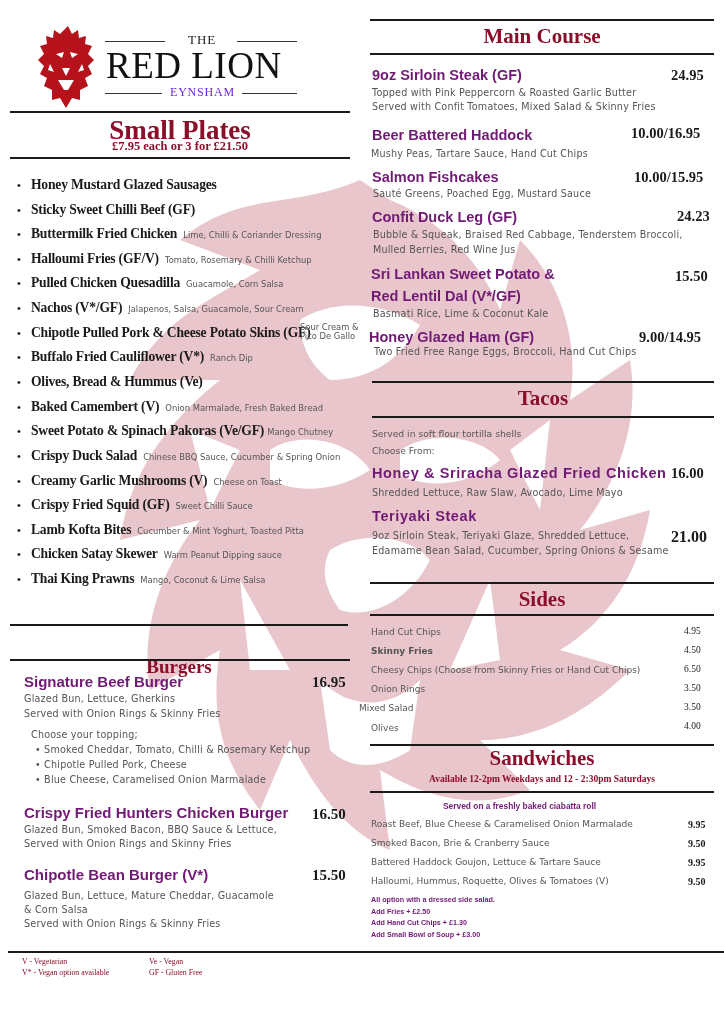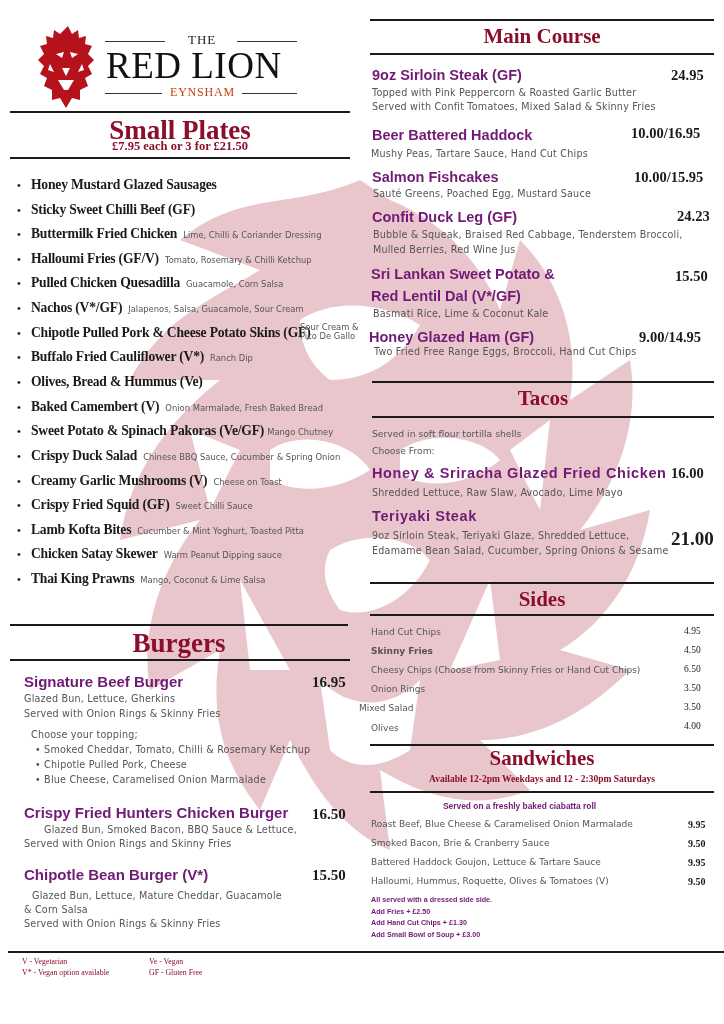--- a/index.html
+++ b/index.html
@@ -47,21 +47,21 @@
   <svg class="abs" style="left:38px;top:24px;width:56px;height:84px;" viewBox="0 0 56 84">
     <path fill="#b5121b" d="M30 2 L34 10 L40 6 L41 14 L48 12 L47 20 L54 22 L50 30 L56 36 L50 42 L54 50 L47 54 L50 62 L42 66 L42 76 L34 74 L28 84 L22 74 L14 76 L14 66 L6 62 L9 54 L2 50 L6 42 L0 36 L6 30 L2 22 L9 20 L8 12 L15 14 L16 6 L22 10 Z"></path>
     <path fill="#ffffff" d="M18 30 L26 28 L24 34 Z M32 28 L40 30 L34 34 Z M24 44 L32 44 L28 52 Z M20 56 L36 56 L30 66 L26 66 Z M12 40 L16 48 L10 46 Z M44 40 L46 46 L40 48 Z"></path>
   </svg>
   <div class="abs" style="left:105px;top:41px;width:60px;height:1px;background:#333;"></div>
   <div class="abs" style="left:237px;top:41px;width:60px;height:1px;background:#333;"></div>
   <div class="abs" style="left:188px;top:32px;font-size:13px;color:#222;letter-spacing:1px;">THE</div>
   <div class="abs" style="left:106px;top:46px;font-size:37px;color:#111;letter-spacing:0.5px;line-height:40px;">RED LION</div>
   <div class="abs" style="left:105px;top:93px;width:57px;height:1px;background:#333;"></div>
   <div class="abs" style="left:242px;top:93px;width:55px;height:1px;background:#333;"></div>
-  <div class="abs" style="left:170px;top:85px;font-size:12px;color:#c2410c;letter-spacing:0.8px;">EYNSHAM</div>
+  <div class="abs" style="left:170px;top:85px;font-size:12px;color:#6d28d9;letter-spacing:0.8px;">EYNSHAM</div>
 
   <div class="rule" style="left:10px;top:111px;width:340px;"></div>
   <div class="sec-title" style="left:10px;width:340px;top:115px;font-size:27px;">Small Plates</div>
   <div class="sec-title" style="left:10px;width:340px;top:139px;font-size:12.5px;">£7.95 each or 3 for £21.50</div>
   <div class="rule" style="left:10px;top:157px;width:340px;"></div>
 
   <div>
     <div class="sp-item bullet" style="top:177px;"><span>Honey Mustard Glazed Sausages</span></div>
     <div class="sp-item bullet" style="top:202px;"><span>Sticky Sweet Chilli Beef (GF)</span></div>
     <div class="sp-item bullet" style="top:226px;"><span>Buttermilk Fried Chicken</span><span class="desc">Lime, Chilli &amp; Coriander Dressing</span></div>
@@ -79,45 +79,45 @@
     <div class="sp-item bullet" style="top:423px;"><span>Sweet Potato &amp; Spinach Pakoras (Ve/GF)</span><span class="desc" style="margin-left:3px;">Mango Chutney</span></div>
     <div class="sp-item bullet" style="top:448px;"><span>Crispy Duck Salad</span><span class="desc">Chinese BBQ Sauce, Cucumber &amp; Spring Onion</span></div>
     <div class="sp-item bullet" style="top:473px;"><span>Creamy Garlic Mushrooms (V)</span><span class="desc">Cheese on Toast</span></div>
     <div class="sp-item bullet" style="top:497px;"><span>Crispy Fried Squid (GF)</span><span class="desc">Sweet Chilli Sauce</span></div>
     <div class="sp-item bullet" style="top:522px;"><span>Lamb Kofta Bites</span><span class="desc">Cucumber &amp; Mint Yoghurt, Toasted Pitta</span></div>
     <div class="sp-item bullet" style="top:546px;"><span>Chicken Satay Skewer</span><span class="desc">Warm Peanut Dipping sauce</span></div>
     <div class="sp-item bullet" style="top:571px;"><span>Thai King Prawns</span><span class="desc">Mango, Coconut &amp; Lime Salsa</span></div>
   </div>
 
   <div class="rule" style="left:10px;top:624px;width:338px;"></div>
-  <div class="sec-title" style="left:10px;width:338px;top:628px;font-size:27px;">Burgers</div>
+  <div class="sec-title" style="left:10px;width:338px;top:656px;font-size:19px;">Burgers</div>
   <div class="rule" style="left:10px;top:659px;width:340px;"></div>
 
   <div>
     <div class="abs serif-b mc-name" style="left:24px;top:673px;font-size:15px;">Signature Beef Burger</div>
     <div class="price" style="left:312px;top:674px;font-size:15px;">16.95</div>
     <div class="abs sans mc-desc" style="left:24px;top:693px;">Glazed Bun, Lettuce, Gherkins</div>
     <div class="abs sans mc-desc" style="left:24px;top:708px;">Served with Onion Rings &amp; Skinny Fries</div>
     <div class="abs sans mc-desc" style="left:31px;top:729px;">Choose your topping;</div>
     <div class="abs sans mc-desc" style="left:35px;top:744px;">• <span>Smoked Cheddar, Tomato, Chilli &amp; Rosemary Ketchup</span></div>
     <div class="abs sans mc-desc" style="left:35px;top:759px;">• <span>Chipotle Pulled Pork, Cheese</span></div>
     <div class="abs sans mc-desc" style="left:35px;top:774px;">• <span>Blue Cheese, Caramelised Onion Marmalade</span></div>
   </div>
 
   <div>
     <div class="abs serif-b" style="left:24px;top:804px;font-size:15px;">Crispy Fried Hunters Chicken Burger</div>
     <div class="price" style="left:312px;top:806px;font-size:15px;">16.50</div>
-    <div class="abs sans mc-desc" style="left:24px;top:824px;margin-left:20px;">Glazed Bun, Smoked Bacon, BBQ Sauce &amp; Lettuce,</div>
+    <div class="abs sans mc-desc" style="left:24px;top:824px;">Glazed Bun, Smoked Bacon, BBQ Sauce &amp; Lettuce,</div>
     <div class="abs sans mc-desc" style="left:24px;top:838px;">Served with Onion Rings and Skinny Fries</div>
   </div>
 
   <div>
     <div class="abs serif-b" style="left:24px;top:866px;font-size:15px;">Chipotle Bean Burger (V*)</div>
     <div class="price" style="left:312px;top:867px;font-size:15px;">15.50</div>
-    <div class="abs sans mc-desc" style="left:24px;top:890px;margin-left:8px;">Glazed Bun, Lettuce, Mature Cheddar, Guacamole</div>
+    <div class="abs sans mc-desc" style="left:24px;top:890px;">Glazed Bun, Lettuce, Mature Cheddar, Guacamole</div>
     <div class="abs sans mc-desc" style="left:24px;top:904px;">&amp; Corn Salsa</div>
     <div class="abs sans mc-desc" style="left:24px;top:918px;">Served with Onion Rings &amp; Skinny Fries</div>
   </div>
 </div>
 
 <div class="layer">
 
   <div class="rule" style="left:370px;top:19px;width:344px;"></div>
   <div class="sec-title" style="left:370px;width:344px;top:24px;font-size:21px;">Main Course</div>
   <div class="rule" style="left:370px;top:53px;width:344px;"></div>
@@ -162,21 +162,21 @@
   <div class="abs sans" style="left:372px;top:428px;font-size:9.2px;">Served in soft flour tortilla shells</div>
   <div class="abs sans" style="left:372px;top:445px;font-size:9.2px;">Choose From:</div>
 
   <div>
     <div class="abs serif-b" style="left:372px;top:465px;font-size:14.5px;letter-spacing:0.6px;">Honey &amp; Sriracha Glazed Fried Chicken</div>
     <div class="price" style="left:671px;top:465px;font-size:14.5px;">16.00</div>
     <div class="abs sans mc-desc" style="left:372px;top:487px;">Shredded Lettuce, Raw Slaw, Avocado, Lime Mayo</div>
   </div>
   <div>
     <div class="abs serif-b" style="left:372px;top:508px;font-size:14.5px;letter-spacing:0.6px;">Teriyaki Steak</div>
-    <div class="price" style="left:671px;top:528px;font-size:19px;text-align:right;">21.00</div>
+    <div class="price" style="left:671px;top:528px;font-size:16px;text-align:right;">21.00</div>
     <div class="abs sans mc-desc" style="left:372px;top:530px;">9oz Sirloin Steak, Teriyaki Glaze, Shredded Lettuce,</div>
     <div class="abs sans mc-desc" style="left:372px;top:545px;">Edamame Bean Salad, Cucumber, Spring Onions &amp; Sesame</div>
   </div>
 
   <div class="rule" style="left:370px;top:582px;width:344px;"></div>
   <div class="sec-title" style="left:370px;width:344px;top:587px;font-size:21px;">Sides</div>
   <div class="rule" style="left:370px;top:614px;width:344px;"></div>
   <div>
     <div class="abs sans" style="left:371px;top:627px;font-size:9px;">Hand Cut Chips</div>
     <div class="price" style="left:684px;top:626px;font-size:9.5px;font-weight:normal;">4.95</div>
@@ -201,21 +201,21 @@
     <div class="abs sans" style="left:371px;top:819px;font-size:9px;">Roast Beef, Blue Cheese &amp; Caramelised Onion Marmalade</div>
     <div class="price" style="left:688px;top:819px;font-size:10px;">9.95</div>
     <div class="abs sans" style="left:371px;top:838px;font-size:9px;">Smoked Bacon, Brie &amp; Cranberry Sauce</div>
     <div class="price" style="left:688px;top:838px;font-size:10px;">9.50</div>
     <div class="abs sans" style="left:371px;top:857px;font-size:9px;">Battered Haddock Goujon, Lettuce &amp; Tartare Sauce</div>
     <div class="price" style="left:688px;top:857px;font-size:10px;">9.95</div>
     <div class="abs sans" style="left:371px;top:876px;font-size:9px;">Halloumi, Hummus, Roquette, Olives &amp; Tomatoes (V)</div>
     <div class="price" style="left:688px;top:876px;font-size:10px;">9.50</div>
   </div>
   <div class="abs serif-b" style="left:371px;top:894px;font-size:7.2px;line-height:11.5px;">
-    <div>All served with a dressed side side.</div>
+    <div>All option with a dressed side salad.</div>
     <div>Add Fries + £2.50</div>
     <div>Add Hand Cut Chips + £1.30</div>
     <div>Add Small Bowl of Soup + £3.00</div>
   </div>
 </div>
 
 <div class="layer">
   <div class="rule" style="left:8px;top:951px;width:716px;"></div>
   <div class="abs" style="left:22px;top:957px;font-size:7.8px;color:#8b0e2a;">V   - Vegetarian</div>
   <div class="abs" style="left:22px;top:968px;font-size:7.8px;color:#8b0e2a;">V* - Vegan option available</div>

